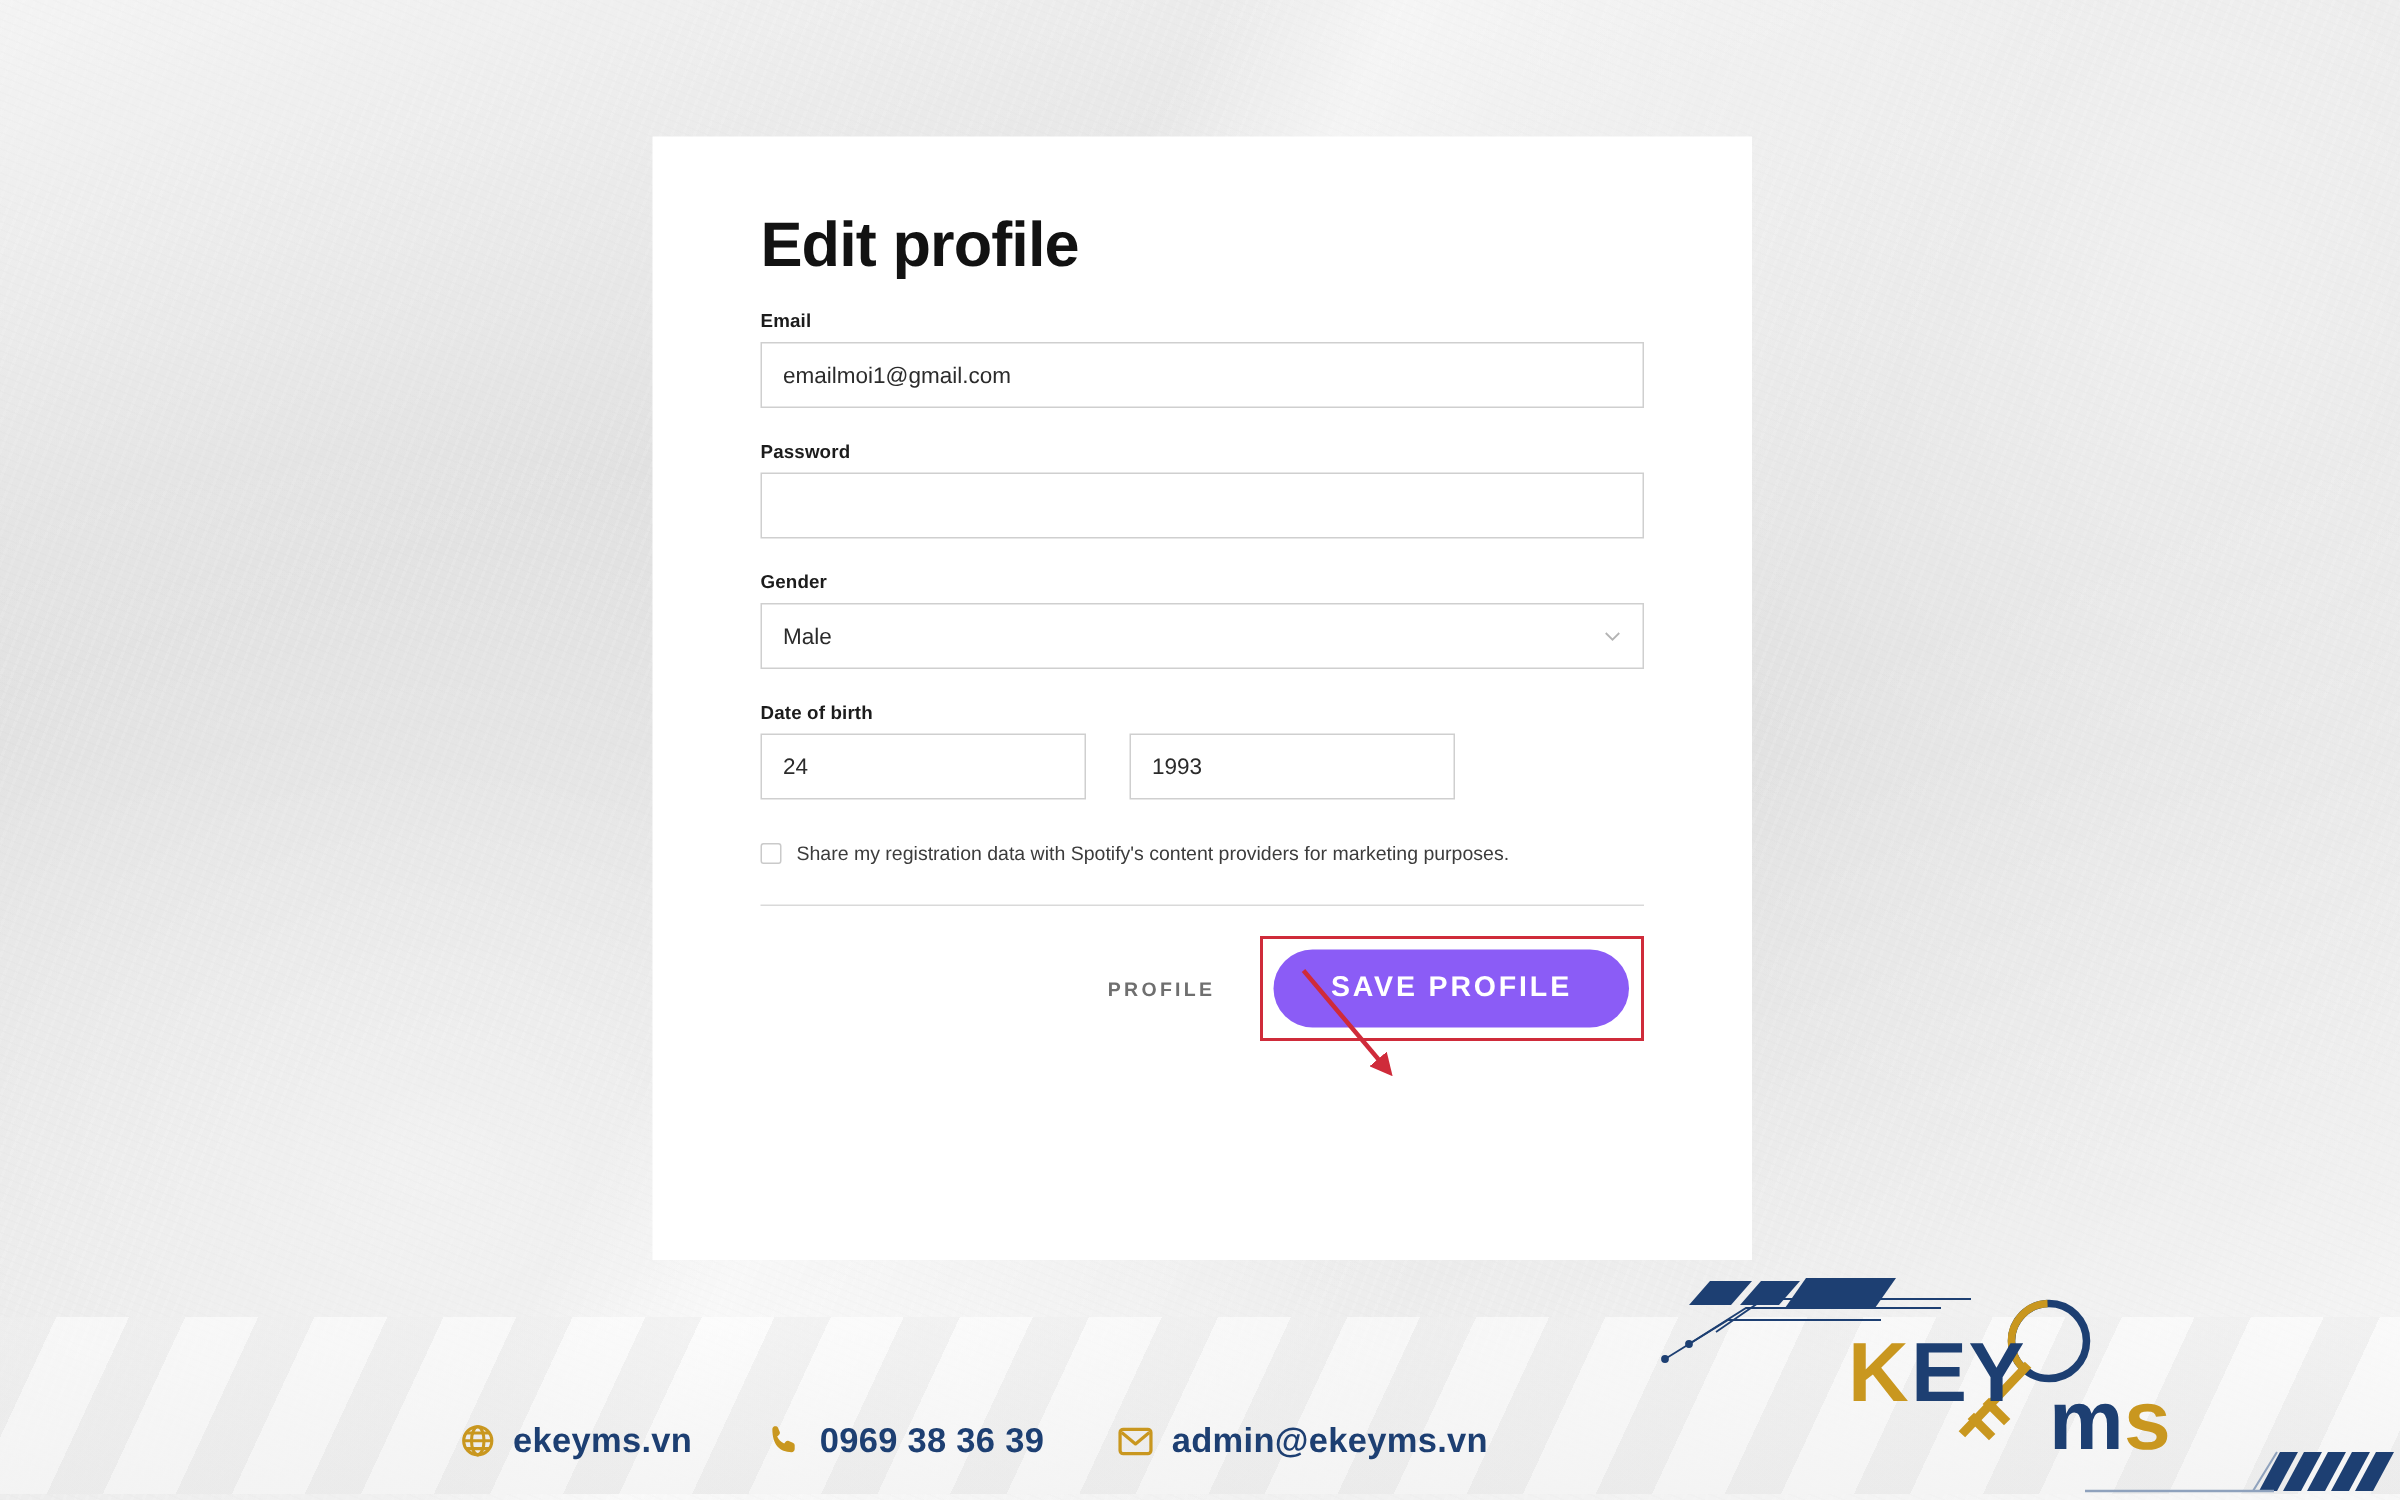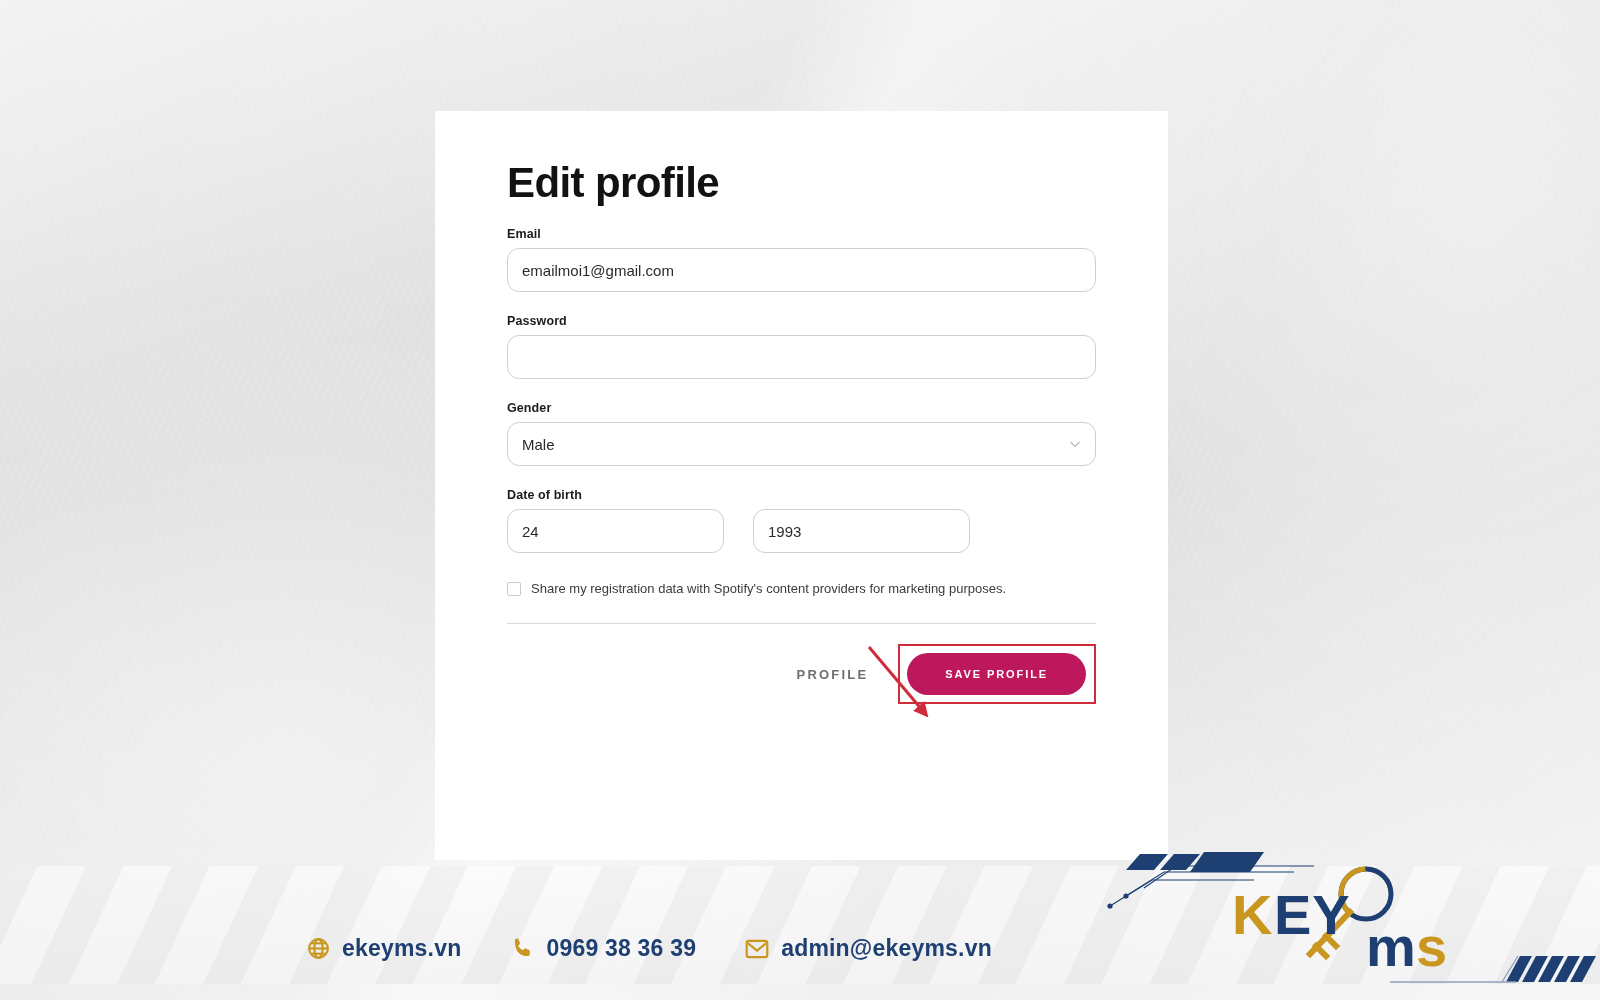--- a/index.html
+++ b/index.html
@@ -28,21 +28,21 @@
     content:""; position:absolute; inset:0;
     background-image:
       repeating-linear-gradient(112deg, rgba(255,255,255,.10) 0 2px, rgba(0,0,0,0) 2px 7px),
       repeating-linear-gradient(22deg, rgba(0,0,0,.012) 0 1px, rgba(0,0,0,0) 1px 5px);
     opacity:.9;
   }
 
   
   #card {
     position: absolute;
-    left: 435px; top: 111px;
+    left: 435px; top: 91px;
     width: 733px; height: 749px;
     background: #ffffff;
     padding: 42px 72px 0 72px;
   }
   #page-title {
     font-size: 42px;
     font-weight: 800;
     color: #121212;
     letter-spacing: -0.6px;
     line-height: 1.05;
@@ -54,21 +54,21 @@
     font-size: 12.5px;
     font-weight: 700;
     color: #1c1c1c;
     margin-bottom: 7px;
     letter-spacing: .1px;
   }
   .control {
     position: relative;
     height: 44px;
     border: 1px solid #cfcfcf;
-    border-radius: 12px;
+    border-radius: 0;
     background: #fff;
     display: flex;
     align-items: center;
     padding: 0 14px;
     font-size: 15px;
     color: #2b2b2b;
   }
   .control.empty { }
   .control.disabled {
     background: #f4f4f4;
@@ -149,43 +149,43 @@
     position: relative;
     padding: 9px 10px 9px 9px;
   }
   #save-highlight {
     position: absolute; inset: 0;
     border: 2px solid #cf2b3a;
     pointer-events: none;
   }
   #save-button {
     border: none;
-    background: #be185d;
+    background: #8b5cf6;
     color: #ffffff;
     font-family: inherit;
-    font-size: 11px;
+    font-size: 19px;
     font-weight: 800;
     letter-spacing: 1.9px;
     border-radius: 500px;
     padding: 15px 38px;
     cursor: pointer;
   }
 
   
   #arrow-annotation {
     position: absolute;
     left: 855px; top: 635px;
     width: 100px; height: 100px;
     pointer-events: none;
   }
 
   
   #footer {
     position: absolute;
-    left: 0; right: 0; bottom: 16px;
+    left: 0; right: 0; bottom: 4px;
     height: 118px;
   }
   #footer-stripes {
     position: absolute; inset: 0;
     background:
       repeating-linear-gradient(115deg, rgba(0,0,0,.035) 0 34px, rgba(0,0,0,0) 34px 78px),
       linear-gradient(180deg, rgba(255,255,255,.55), rgba(244,244,244,.9));
   }
   #footer-contacts {
     position: absolute;

